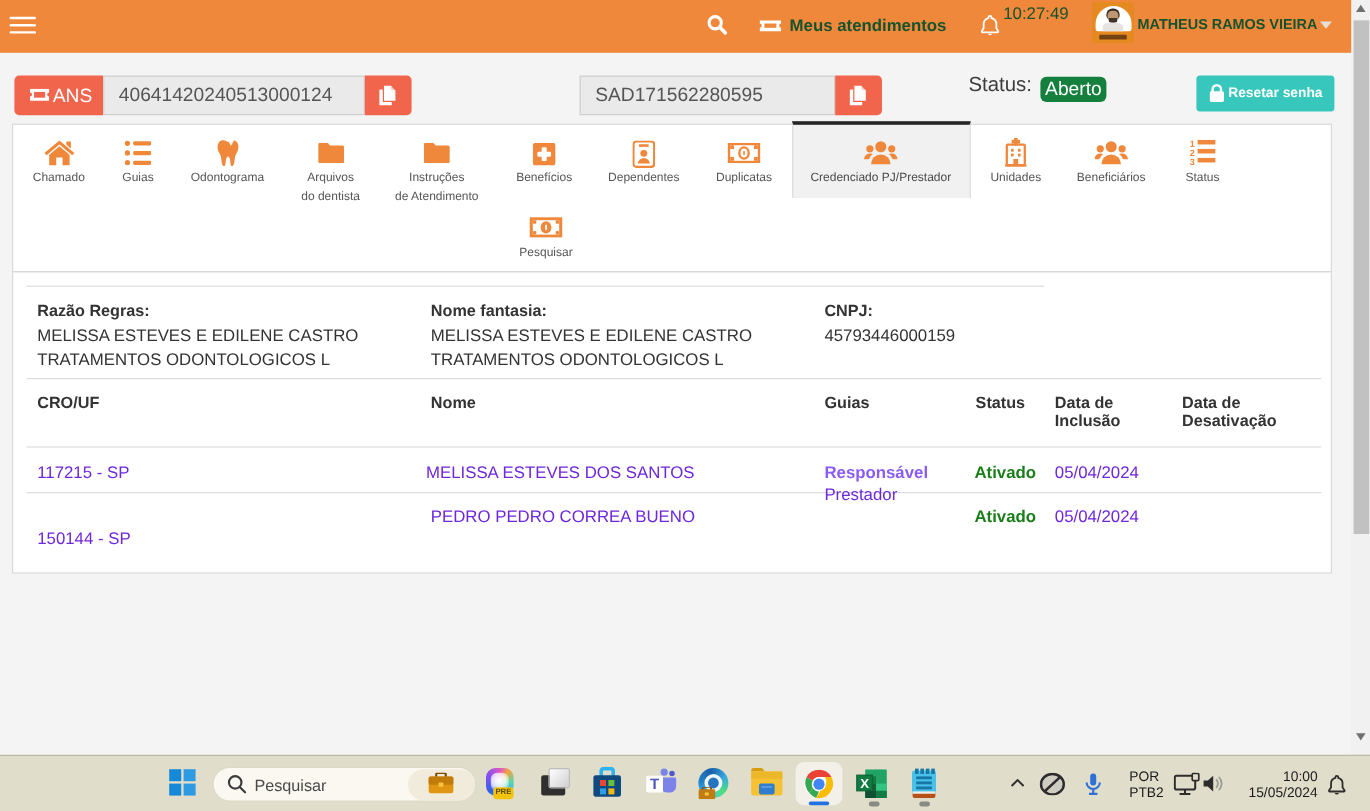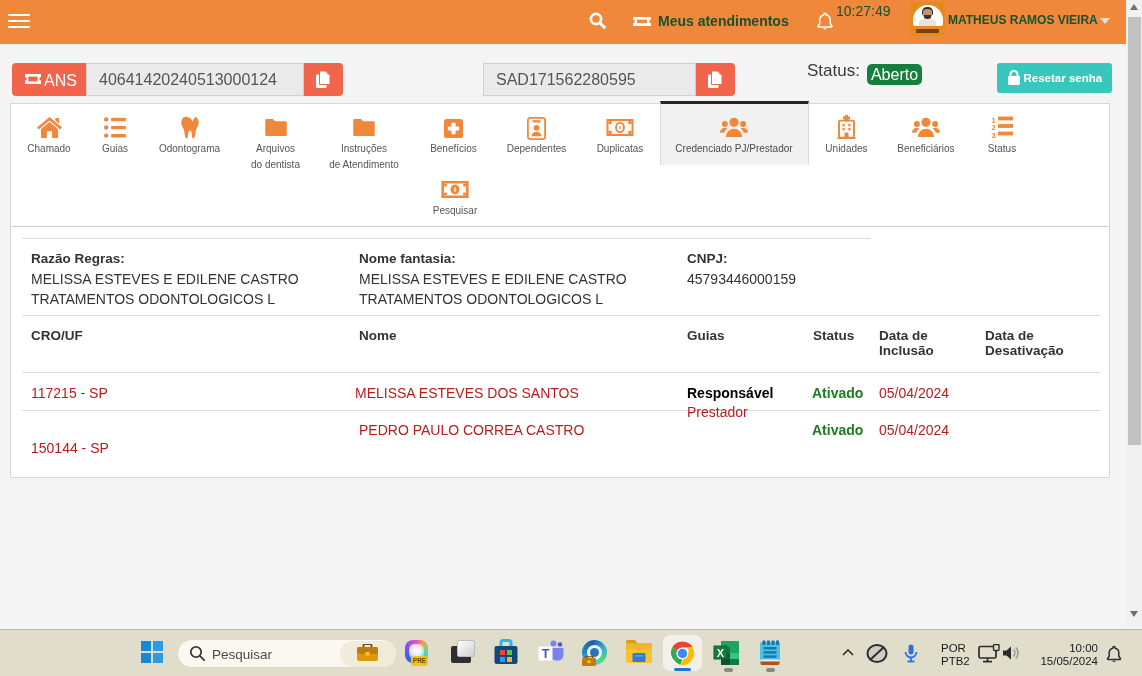--- a/index.html
+++ b/index.html
@@ -13,21 +13,21 @@
 
 .inp{background:#eaeaea;border:1px solid #cfcfcf;color:#555;font-size:16px;line-height:31px;white-space:nowrap}
 .sbtn{background:#F2654D;color:#fff}
 
 .card{left:10px;top:103px;width:1100px;height:375px;background:#fff;border:1px solid #d9d9d9}
 .tablbl{font-size:10px;color:#555;text-align:center;line-height:15.5px;white-space:nowrap}
 .hline{height:1px;background:#ddd}
 .b{font-weight:bold}
 .ctxt{font-size:14px;color:#333;white-space:nowrap}
 .ctxt.b{font-size:13.5px}
-.rtxt{font-size:14px;color:#b91c1c;white-space:nowrap}
+.rtxt{font-size:14px;color:#6d28d9;white-space:nowrap}
 
 .taskbar{left:0;top:629px;width:1142px;height:47px;background:#E0DDCB;border-top:1px solid #bcb9a9}
 .tray{font-size:11.5px;color:#1c1c1c;line-height:13px}
 </style>
 </head>
 <body>
 
 <div class="abs navbar"></div>
 <div class="abs hamb" style="top:13.7px"></div>
 <div class="abs hamb" style="top:19.9px"></div>
@@ -212,26 +212,26 @@
 <div class="abs hline" style="left:22px;top:315px;width:1079px"></div>
 <div class="abs ctxt b" style="left:31px;top:328px">CRO/UF</div>
 <div class="abs ctxt b" style="left:359px;top:328px">Nome</div>
 <div class="abs ctxt b" style="left:687px;top:328px">Guias</div>
 <div class="abs ctxt b" style="left:813px;top:328px">Status</div>
 <div class="abs ctxt b" style="left:879px;top:328px">Data de<br>Inclusão</div>
 <div class="abs ctxt b" style="left:985px;top:328px">Data de<br>Desativação</div>
 <div class="abs hline" style="left:22px;top:372px;width:1079px"></div>
 <div class="abs rtxt" style="left:31px;top:385px">117215 - SP</div>
 <div class="abs rtxt" style="left:355px;top:385px">MELISSA ESTEVES DOS SANTOS</div>
-<div class="abs rtxt b" style="left:687px;top:385px;color:#000000">Responsável</div>
+<div class="abs rtxt b" style="left:687px;top:385px;color:#8b5cf6">Responsável</div>
 <div class="abs rtxt b" style="left:812px;top:385px;color:#1b7e1b">Ativado</div>
 <div class="abs rtxt" style="left:879px;top:385px">05/04/2024</div>
 <div class="abs hline" style="left:22px;top:409.5px;width:1079px"></div>
 <div class="abs rtxt" style="left:31px;top:440px">150144 - SP</div>
-<div class="abs rtxt" style="left:359px;top:422px">PEDRO PAULO CORREA CASTRO</div>
+<div class="abs rtxt" style="left:359px;top:422px">PEDRO PEDRO CORREA BUENO</div>
 <div class="abs rtxt" style="left:687px;top:404px">Prestador</div>
 <div class="abs rtxt b" style="left:812px;top:422px;color:#1b7e1b">Ativado</div>
 <div class="abs rtxt" style="left:879px;top:422px">05/04/2024</div>
 
 <div class="abs" style="left:1126px;top:0;width:16px;height:629px;background:#f1f1f1"></div>
 <div class="abs" style="left:1130px;top:4px;width:0;height:0;border-left:4.5px solid transparent;border-right:4.5px solid transparent;border-bottom:6px solid #707070"></div>
 <div class="abs" style="left:1128px;top:17px;width:13px;height:428px;background:#c1c1c1"></div>
 <div class="abs" style="left:1130px;top:611px;width:0;height:0;border-left:4.5px solid transparent;border-right:4.5px solid transparent;border-top:6px solid #707070"></div>
 
 <div class="abs taskbar"></div>

